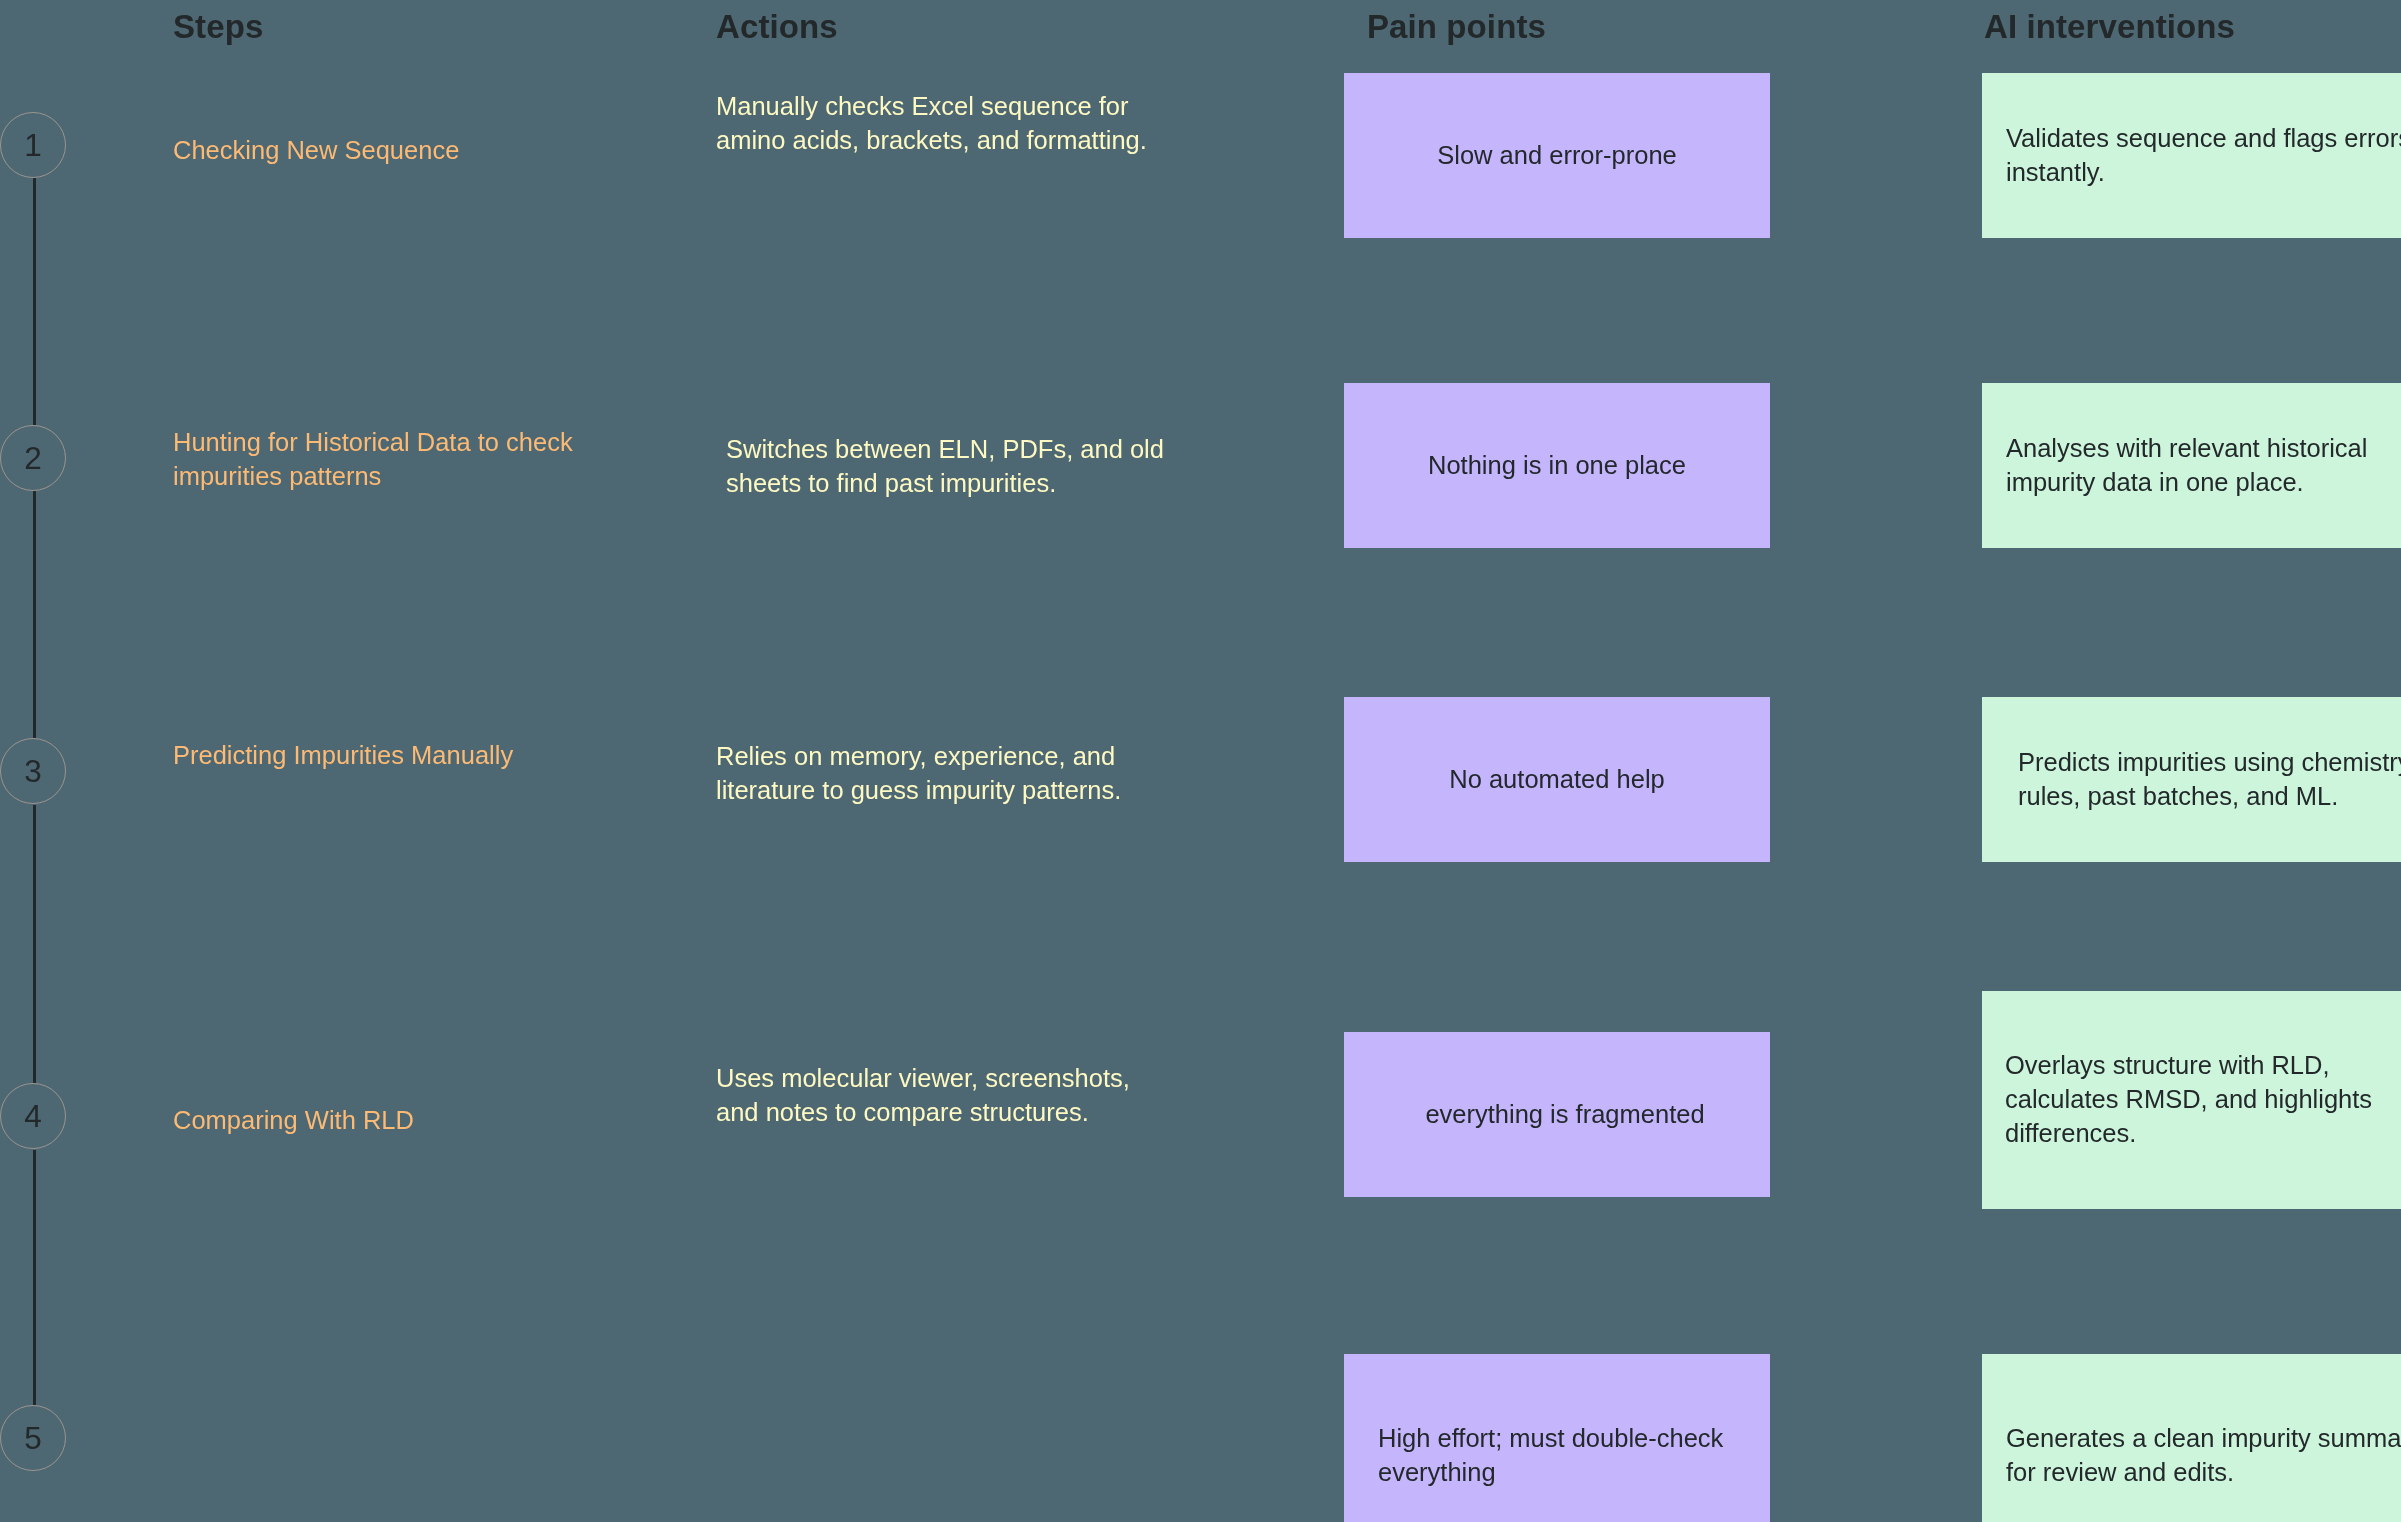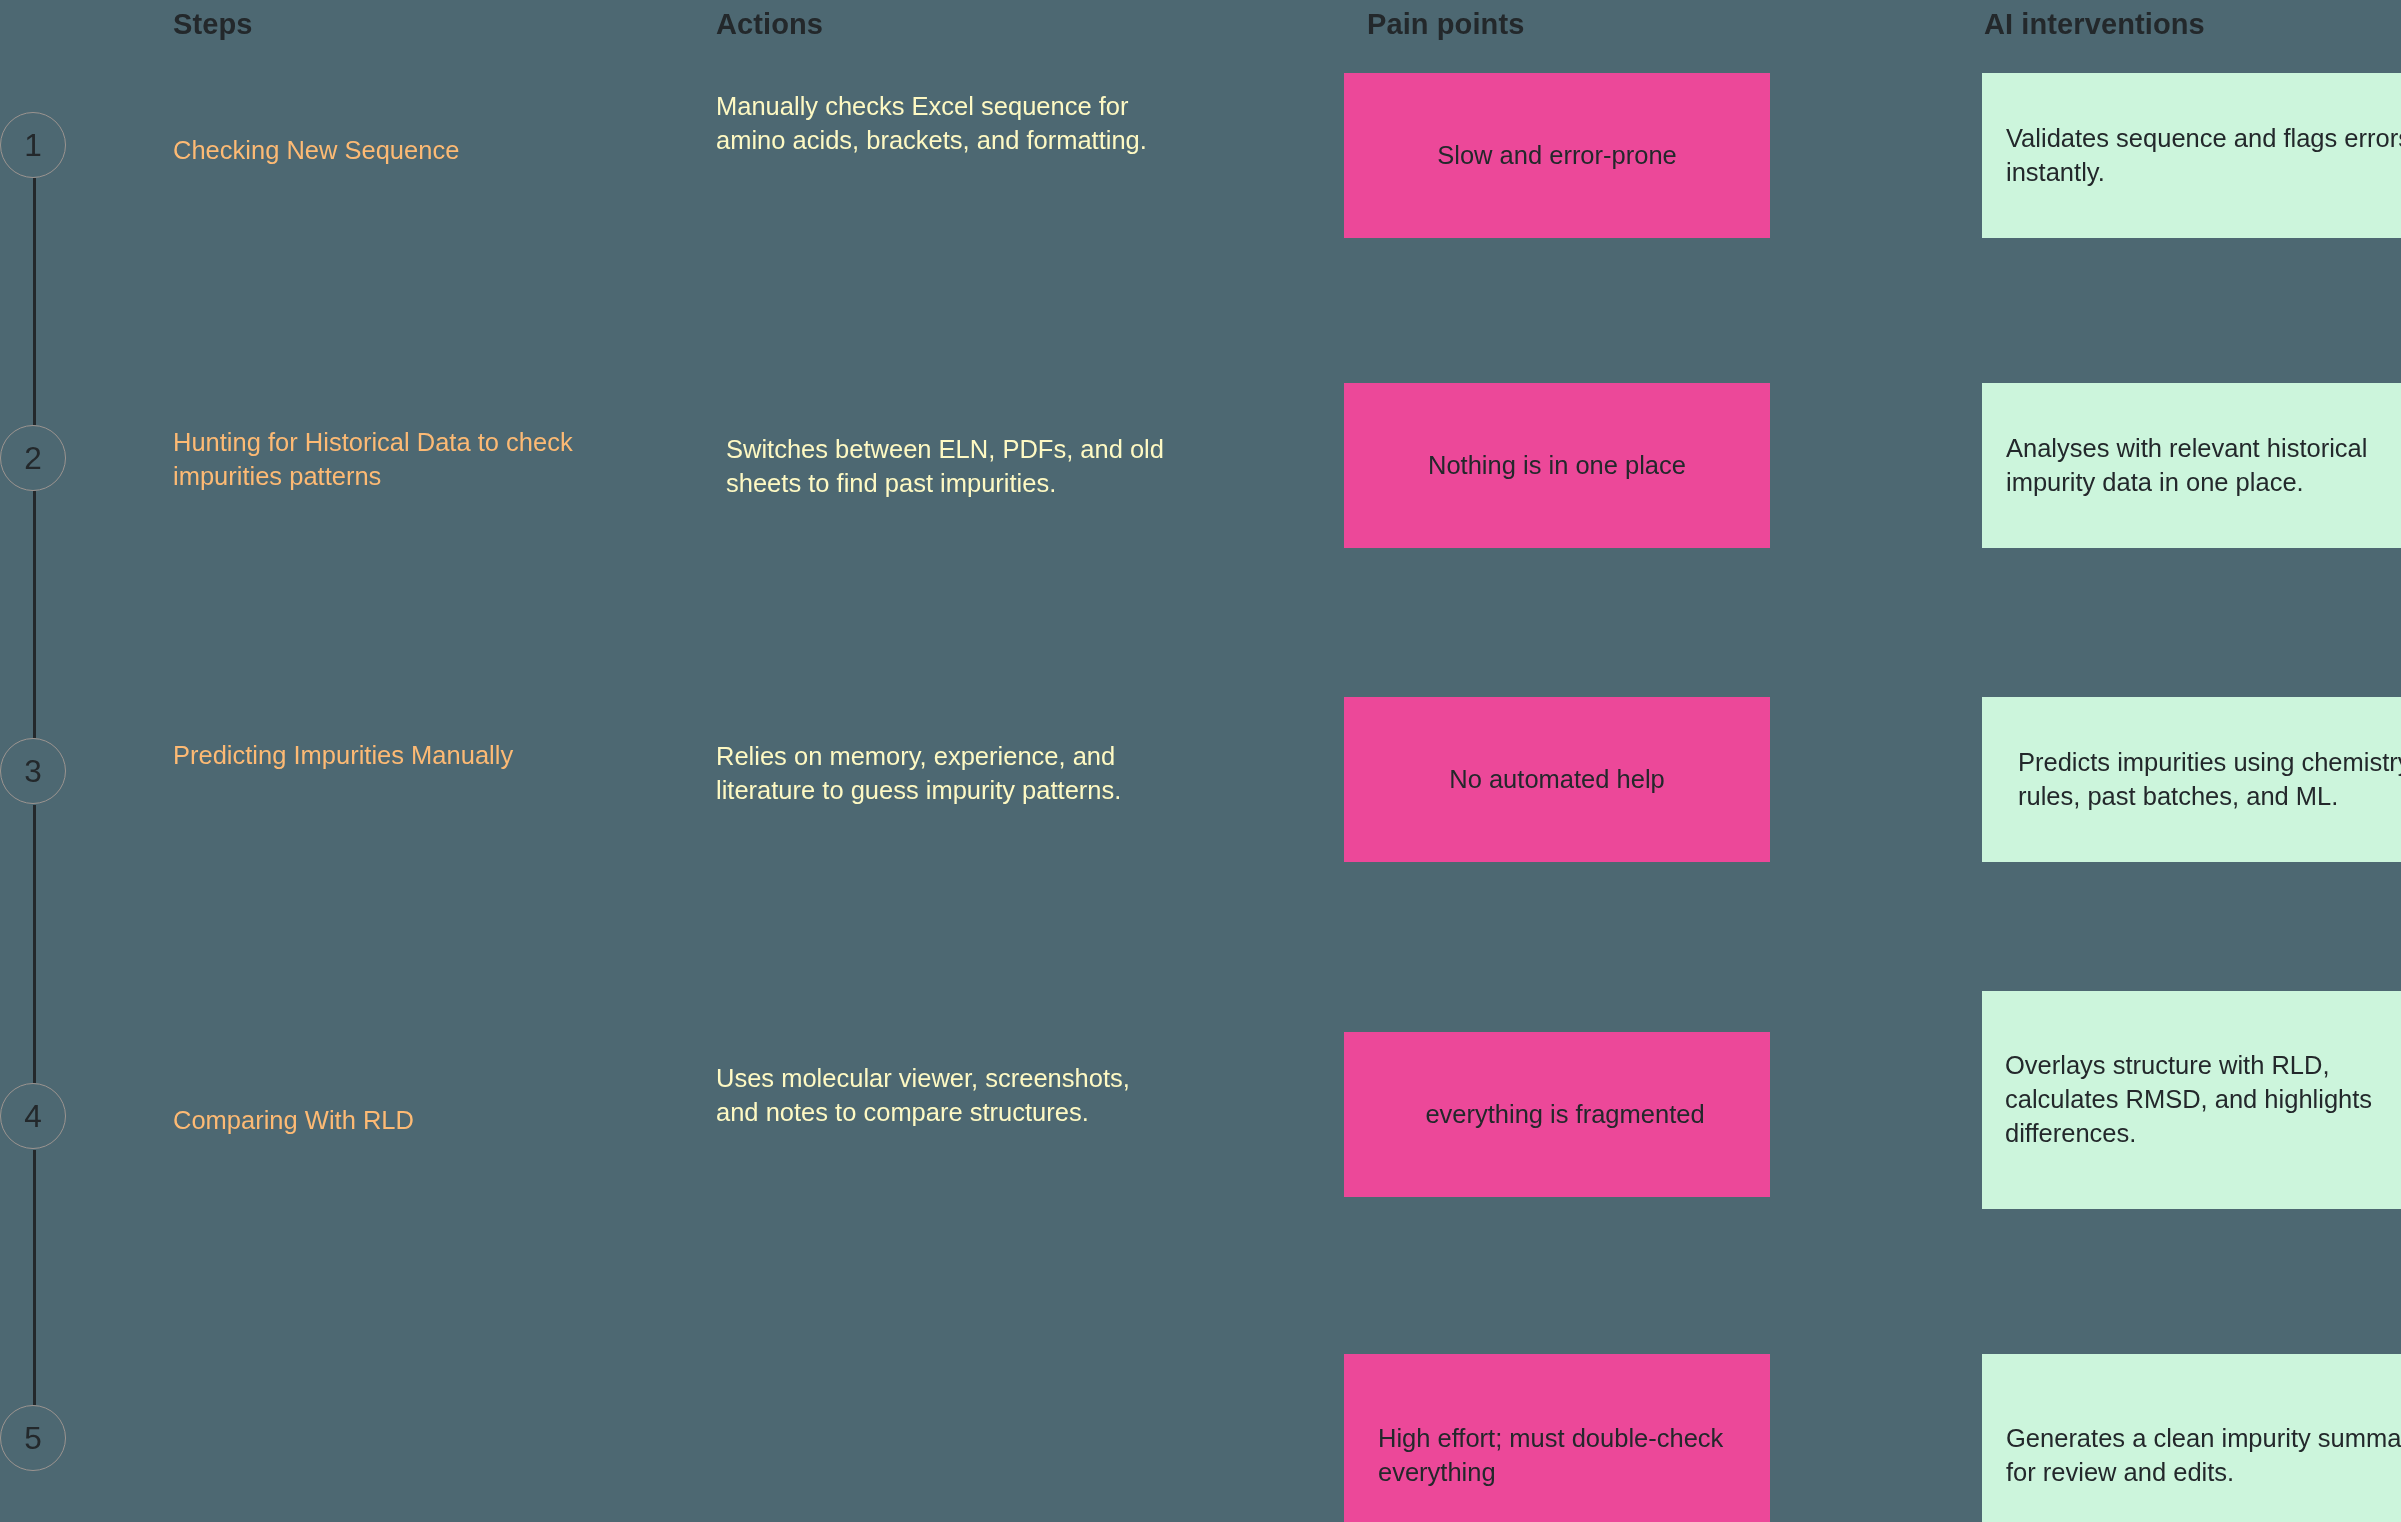--- a/index.html
+++ b/index.html
@@ -20,21 +20,21 @@
     position: absolute;
     left: 0;
     top: 0;
     width: 2401px;
     height: 1523px;
   }
 
   
   .col-header {
     position: absolute;
-    font-size: 29px;
+    font-size: 33px;
     font-weight: 700;
     letter-spacing: 0.1px;
     color: #23282b;
     white-space: nowrap;
   }
   .hdr-steps   { left: 173px;  top: 7.7px; }
   .hdr-actions { left: 716px;  top: 7.7px; }
   .hdr-pain    { left: 1342px; top: 7.7px; margin-left: 25px; }
   .hdr-ai      { left: 1984px; top: 7.7px; }
 
@@ -88,21 +88,21 @@
 
   
   .card {
     position: absolute;
     box-sizing: border-box;
     font-size: 25.5px;
     line-height: 1.33;
     color: #23282b;
   }
   .card.pain {
-    background: #ec4899;
+    background: #c4b5fd;
     display: flex;
     align-items: center;
     justify-content: center;
     text-align: center;
     padding: 0 22px;
   }
   .card.pain.left-align {
     justify-content: flex-start;
     text-align: left;
     padding-left: 34px;

